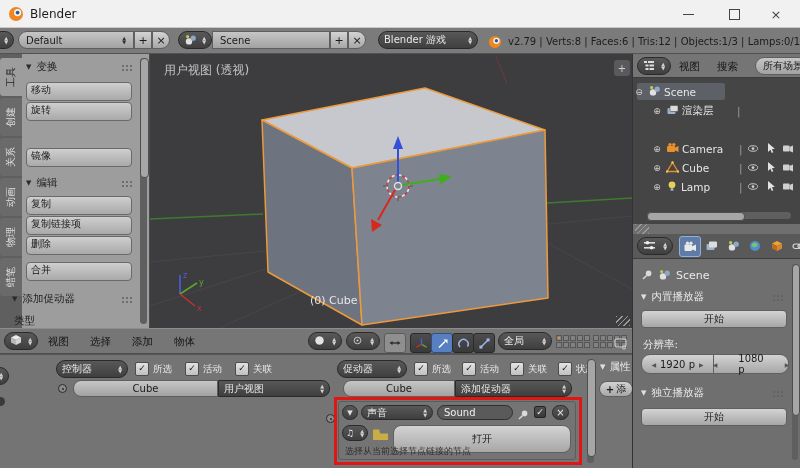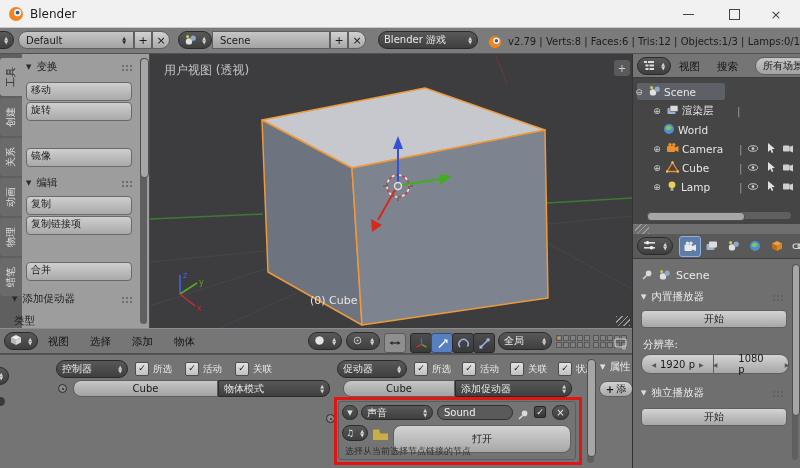--- a/index.html
+++ b/index.html
@@ -195,20 +195,23 @@
       <span class="tri">▼</span>
       <span class="ptdk">编辑</span>
     </div>
     <div class="abs dots" style="left:122px;top:127px"></div>
     <div class="shelfbtn" style="top:142px">
         <span>复制</span>
       </div>
     <div class="shelfbtn" style="top:162px">
         <span>复制链接项</span>
       </div>
+    <div class="shelfbtn" style="top:182px">
+        <span>删除</span>
+      </div>
     <div class="shelfbtn" style="top:208px">
         <span>合并</span>
       </div>
 
     <div class="abs" style="left:12px;top:238px;display:flex;gap:5px;align-items:center">
       <span class="tri">▼</span>
       <span class="ptdk">添加促动器</span>
     </div>
     <div class="abs dots" style="left:122px;top:243px"></div>
     <span class="abs ptdk" style="left:14px;top:260px">类型</span>
@@ -414,27 +417,20 @@
     <div class="orow" style="top:47px">
       <span class="expn" style="margin-left:18px">⊕</span>
       <span style="margin:0 3px"><svg width="13" height="12" viewBox="0 0 13 12">
             <rect x="1.5" y="4" width="8" height="6" rx="1" fill="#9fb3cc"></rect>
             <rect x="4" y="1.5" width="8" height="6" rx="1" fill="#dcdcdc" stroke="#4c4c4c" stroke-width="0.6"></rect>
           </svg></span>
       <span>渲染层</span>
       <span class="abs" style="left:104px;color:#9a9a9a">|</span>
     </div>
 
-    <div class="orow" style="top:66px">
-      <span style="margin:0 3px 0 30px"><svg width="12" height="12" viewBox="0 0 12 12">
-            <circle cx="6" cy="6" r="5" fill="#4f8fd0"></circle>
-            <path d="M3 4 Q6 1.8 8.2 3.8 Q9.2 6 6 7 Q3 8 3 4 Z" fill="#7fc45f"></path>
-          </svg></span>
-      <span>World</span>
-    </div>
 
     <div class="orow" style="top:85px">
       <span class="expn" style="margin-left:18px">⊕</span>
       <span style="margin:0 3px"><svg width="13" height="12" viewBox="0 0 13 12">
             <circle cx="4" cy="2.6" r="1.7" fill="#e8902c"></circle>
             <circle cx="7.8" cy="2.6" r="1.7" fill="#e8902c"></circle>
             <rect x="1" y="4" width="8" height="6" rx="1" fill="#e8902c"></rect>
             <polygon points="9,5.5 12.5,4 12.5,10 9,8.5" fill="#e8902c"></polygon>
           </svg></span>
       <span>Camera</span>
@@ -633,21 +629,21 @@
     </div>
     <div class="abs" style="left:235px;top:7px;display:flex;align-items:center;gap:4px">
       <span class="chk"><span>✓</span></span>
       <span class="lblw">关联</span>
     </div>
     <div class="abs radio" style="left:58px;top:29px"></div>
     <div class="abs fldlt" style="left:73px;top:25px;width:145px;height:17px;border-radius:8px 0 0 8px;justify-content:center">
       <span>Cube</span>
     </div>
     <div class="abs dd" style="left:218px;top:25px;width:112px;height:17px;border-radius:0 8px 8px 0">
-      <span>物体模式</span>
+      <span>用户视图</span>
       <span class="stp">
           <span>▲</span>
           <span>▼</span>
         </span>
     </div>
 
     <div class="abs dd" style="left:337px;top:5px;width:70px">
       <span>促动器</span>
       <span class="stp">
           <span>▲</span>

